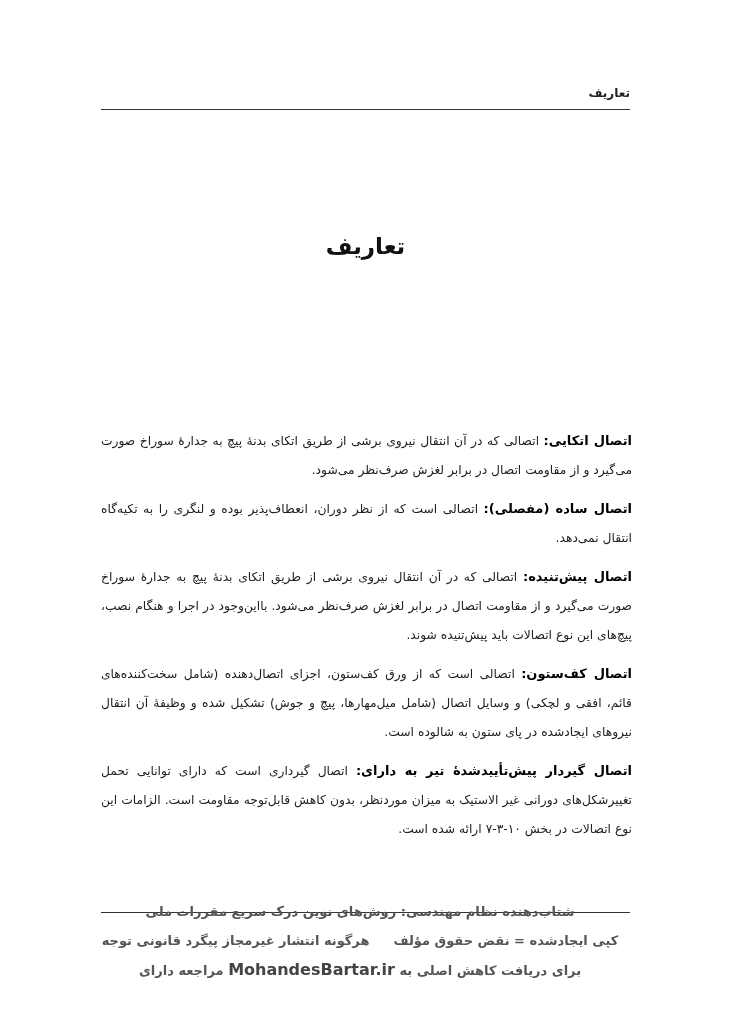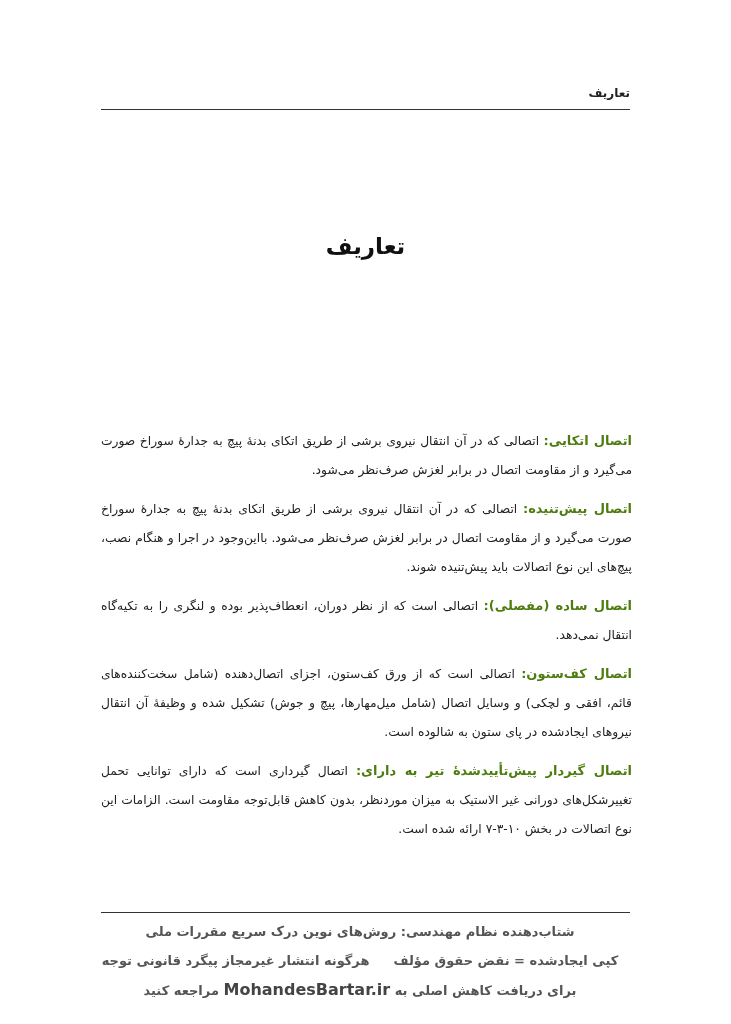--- a/index.html
+++ b/index.html
@@ -20,27 +20,27 @@
     position: absolute; left: 0; top: 233px; width: 731px;
     text-align: center; direction: rtl;
     font-size: 23px; font-weight: bold; color: #111;
   }
   .body-text {
     position: absolute; left: 101px; top: 426px; width: 531px;
     direction: rtl; text-align: justify;
     font-size: 12.3px; line-height: 29px; color: #222;
   }
   .definition { margin: 0 0 9px 0; }
-  .term { font-weight: bold; font-size: 13px; color: #4d7c0f; }
+  .term { font-weight: bold; font-size: 13px; color: #000000; }
   .footer-rule {
     position: absolute; left: 101px; top: 912px; width: 529px; height: 0;
     border-top: 1.6px solid #333;
   }
   .footer-watermark {
-    position: absolute; left: 80px; top: 917px; width: 560px;
+    position: absolute; left: 80px; top: 897px; width: 560px;
     direction: rtl; text-align: center;
     font-size: 13px; font-weight: bold; color: #555;
     line-height: 29px;
   }
   .wm-line { white-space: nowrap; }
   .gap { display: inline-block; width: 24px; }
   .site { direction: ltr; unicode-bidi: embed; color: #444; font-size: 16px; }
 </style>
 </head>
 <body>
@@ -48,38 +48,38 @@
 <div class="running-header">تعاریف</div>
 <div class="header-rule"></div>
 
 <h1 class="chapter-title" style="margin:0;">تعاریف</h1>
 
 <div class="body-text">
   <p class="definition">
     <span class="term">اتصال اتکایی:</span><span> اتصالی که در آن انتقال نیروی برشی از طریق اتکای بدنهٔ پیچ به جدارهٔ سوراخ صورت می‌گیرد و از مقاومت اتصال در برابر لغزش صرف‌نظر می‌شود.</span>
   </p>
   <p class="definition">
-    <span class="term">اتصال پیش‌تنیده:</span><span> اتصالی که در آن انتقال نیروی برشی از طریق اتکای بدنهٔ پیچ به جدارهٔ سوراخ صورت می‌گیرد و از مقاومت اتصال در برابر لغزش صرف‌نظر می‌شود. بااین‌وجود در اجرا و هنگام نصب، پیچ‌های این نوع اتصالات باید پیش‌تنیده شوند.</span>
+    <span class="term">اتصال ساده (مفصلی):</span><span> اتصالی است که از نظر دوران، انعطاف‌پذیر بوده و لنگری را به تکیه‌گاه انتقال نمی‌دهد.</span>
   </p>
   <p class="definition">
-    <span class="term">اتصال ساده (مفصلی):</span><span> اتصالی است که از نظر دوران، انعطاف‌پذیر بوده و لنگری را به تکیه‌گاه انتقال نمی‌دهد.</span>
+    <span class="term">اتصال پیش‌تنیده:</span><span> اتصالی که در آن انتقال نیروی برشی از طریق اتکای بدنهٔ پیچ به جدارهٔ سوراخ صورت می‌گیرد و از مقاومت اتصال در برابر لغزش صرف‌نظر می‌شود. بااین‌وجود در اجرا و هنگام نصب، پیچ‌های این نوع اتصالات باید پیش‌تنیده شوند.</span>
   </p>
   <p class="definition">
     <span class="term">اتصال کف‌ستون:</span><span> اتصالی است که از ورق کف‌ستون، اجزای اتصال‌دهنده (شامل سخت‌کننده‌های قائم، افقی و لچکی) و وسایل اتصال (شامل میل‌مهارها، پیچ و جوش) تشکیل شده و وظیفهٔ آن انتقال نیروهای ایجادشده در پای ستون به شالوده است.</span>
   </p>
   <p class="definition">
     <span class="term">اتصال گیردار پیش‌تأییدشدهٔ تیر به دارای:</span><span> اتصال گیرداری است که دارای توانایی تحمل تغییرشکل‌های دورانی غیر الاستیک به میزان موردنظر، بدون کاهش قابل‌توجه مقاومت است. الزامات این نوع اتصالات در بخش ۱۰-۳-۷ ارائه شده است.</span>
   </p>
 </div>
 
 <div class="footer-rule"></div>
 
 <div class="footer-watermark">
   <div class="wm-line">شتاب‌دهنده نظام مهندسی: روش‌های نوین درک سریع مقررات ملی</div>
   <div class="wm-line">
     <span>کپی ایجادشده = نقض حقوق مؤلف</span><span class="gap"></span><span>هرگونه انتشار غیرمجاز پیگرد قانونی توجه</span>
   </div>
   <div class="wm-line">
     <span>برای دریافت کاهش اصلی به</span>
     <span class="site">MohandesBartar.ir</span>
-    <span>مراجعه کنید</span>
+    <span>مراجعه دارای</span>
   </div>
 </div>
 
 </body></html>

